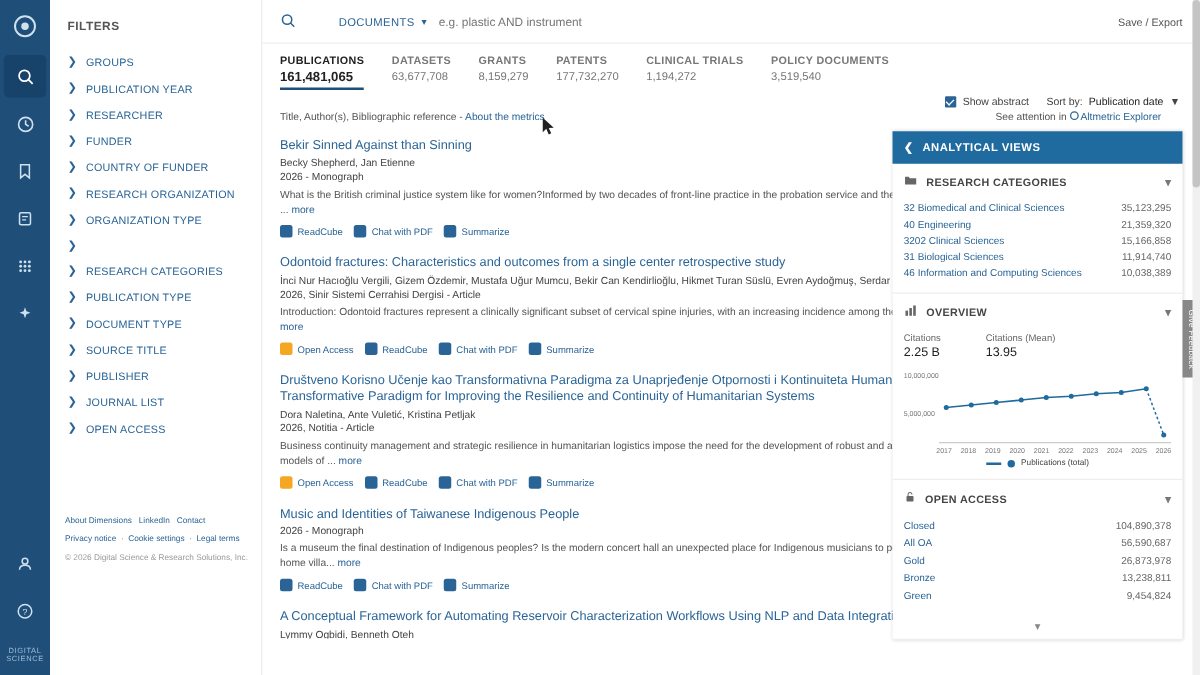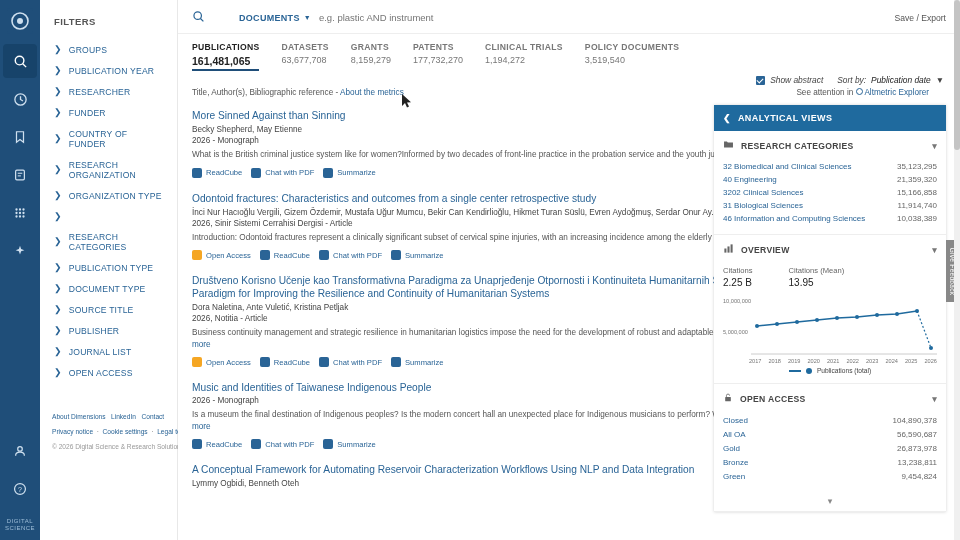--- a/index.html
+++ b/index.html
@@ -27,21 +27,21 @@
     display:flex; align-items:center; justify-content:center;
     color:#cfe0ef; cursor:pointer; border-radius:4px;
   }
   .rail-icon.active { background:#17436a; color:#fff; }
   .rail-icon svg { display:block; }
   .rail-bottom { position:absolute; bottom:8px; left:0; width:40px; display:flex; flex-direction:column; align-items:center; }
   .rail-brand { font-size:6px; line-height:7px; letter-spacing:.5px; color:#9dbdd8; text-align:center; margin-top:8px; }
 
   
   .filters {
-    width:138px; background:#fff; border-right:1px solid #e8e8e8;
+    width:170px; background:#fff; border-right:1px solid #e8e8e8;
     padding:14px 10px 8px 12px; flex:none; position:relative;
   }
   .filters h2 {
     font-size:9.5px; font-weight:bold; color:#555; letter-spacing:.4px;
     margin:2px 0 12px 2px; text-transform:uppercase;
   }
   .filter-item {
     display:flex; align-items:center; gap:7px;
     font-size:8.6px; color:#2a6496; letter-spacing:.2px;
     padding:5.5px 2px; cursor:pointer; text-transform:uppercase;
@@ -58,42 +58,42 @@
   
   .main { flex:1; position:relative; background:#fff; overflow:hidden; }
 
   .searchbar {
     display:flex; align-items:center; gap:6px;
     padding:10px 14px 8px 14px; border-bottom:1px solid #eee;
   }
   .searchbar .mag { color:#2a6496; }
   .scope {
     display:flex; align-items:center; gap:4px;
-    font-size:9px; font-weight:bold; color:#2a6496; letter-spacing:.3px; cursor:pointer;padding-left:28px;
+    font-size:9px; font-weight:normal; color:#2a6496; letter-spacing:.3px; cursor:pointer;padding-left:28px;
   }
   .scope .chev { font-size:7px; }
   .search-input {
     flex:1; border:none; outline:none; font-size:9.5px; color:#9b9b9b;
     font-family:"Liberation Sans", sans-serif; background:transparent;
   }
   .save-export { font-size:8.6px; color:#555; cursor:pointer; white-space:nowrap; }
 
   .tabsrow { display:flex; gap:22px; padding:8px 14px 0 14px; }
   .tab { cursor:pointer; }
   .tab .tlabel { font-size:8.6px; font-weight:bold; color:#777; letter-spacing:.3px; text-transform:uppercase; }
   .tab .tcount { font-size:9px; color:#777; margin-top:3px; }
   .tab.active .tlabel { color:#222; }
   .tab.active .tcount { color:#222; font-weight:bold; font-size:10.5px; }
   .tab.active { border-bottom:2px solid #1f4e79; padding-bottom:2px; }
 
   .cursor { position:absolute; left:224px; top:94px; width:10px; height:14px; }
 
   .optsrow {
     display:flex; align-items:center; justify-content:flex-end; gap:14px;
-    padding:4px 16px 0 14px; font-size:8.4px; color:#444;font-style:italic;
+    padding:4px 16px 0 14px; font-size:8.4px; color:#444;
   }
   .chk { width:9px; height:9px; background:#2a6496; border-radius:1px; display:inline-block; position:relative; }
   .chk:after { content:""; position:absolute; left:2px; top:1px; width:3px; height:5px; border:solid #fff; border-width:0 1.5px 1.5px 0; transform:rotate(45deg); }
   .opt { display:flex; align-items:center; gap:5px; }
   .sortsel { color:#222; }
   .metarow {
     display:flex; align-items:center; justify-content:space-between;
     padding:3px 31px 6px 14px; font-size:8.2px; color:#555;
   }
   .metarow a { color:#2a6496; text-decoration:none; }
@@ -386,22 +386,22 @@
       <div>
         <span>See attention in</span>
         <span class="radio-dot"></span>
         <a href="#">Altmetric Explorer</a>
       </div>
     </div>
 
     <div class="results">
 
       <div class="result">
-        <div class="rtitle">More Sinned Against than Sinning</div>
-        <div class="rauthors">Becky Shepherd, May Etienne</div>
+        <div class="rtitle">Bekir Sinned Against than Sinning</div>
+        <div class="rauthors">Becky Shepherd, Jan Etienne</div>
         <div class="rsource">2026 - Monograph</div>
         <div class="rabs">
           <span>What is the British criminal justice system like for women?Informed by two decades of front-line practice in the probation service and the youth justice sector, author Becky Shepherd explores how the ...</span>
           <span class="more">more</span>
         </div>
         <div class="badges">
           <div class="badge plain">
             <span class="sq"></span>
             <span>ReadCube</span>
           </div>

